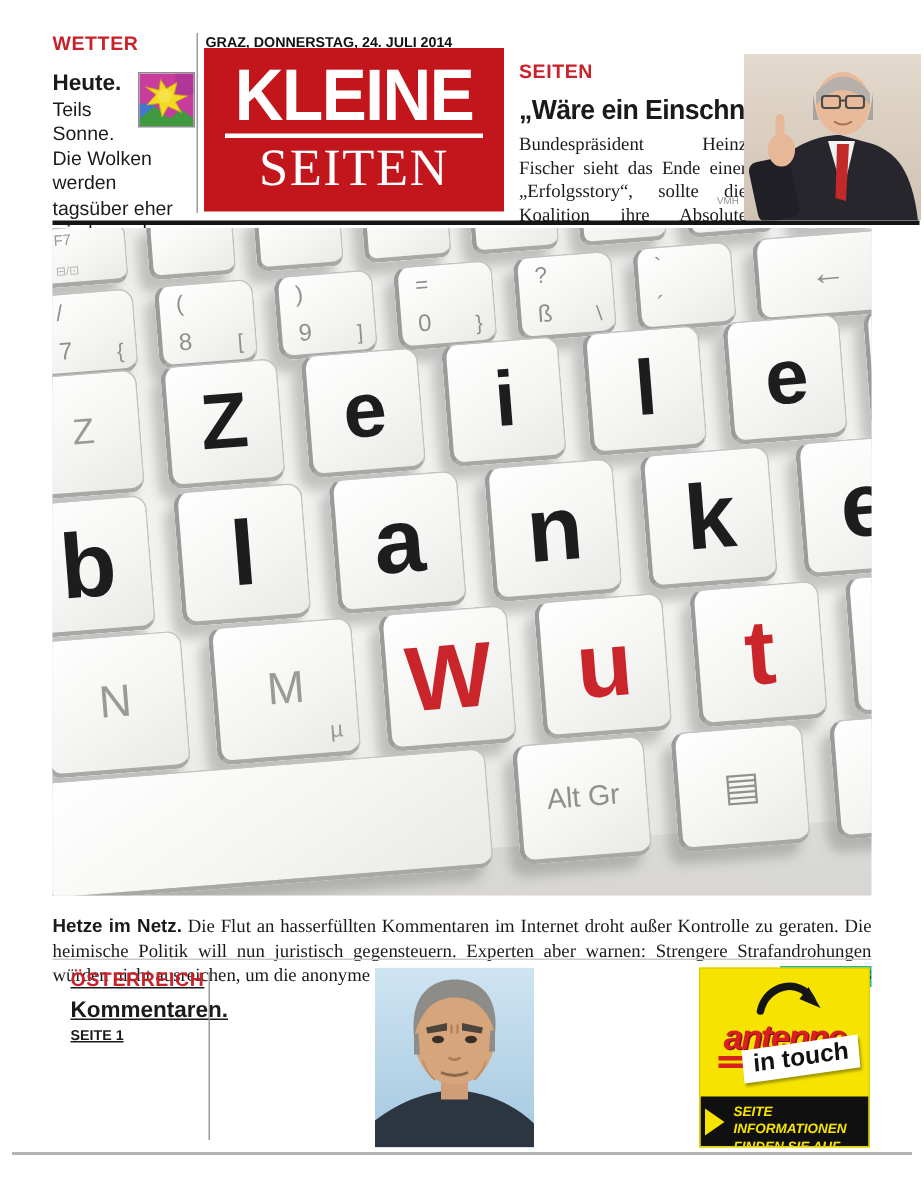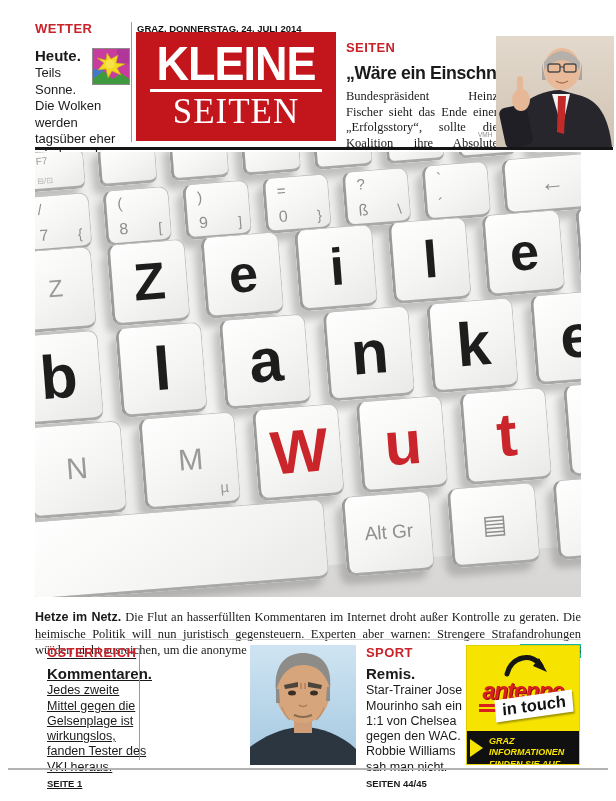--- a/index.html
+++ b/index.html
@@ -315,21 +315,20 @@
   <div class="caption">
     <span class="cap-lead">Hetze im Netz.</span>
     <span>Die Flut an hasserfüllten Kommentaren im Internet droht außer Kontrolle zu geraten. Die heimische Politik will nun juristisch gegensteuern. Experten aber warnen: Strengere Strafandrohungen würden nicht ausreichen, um die anonyme Flegelei abzustellen.</span>
     <span class="cap-ref">SEITEN 2/3</span>
   </div>
   <div class="cap-rule"></div>
 
   <div class="fcol col-oe">
     <div class="sec-label">ÖSTERREICH</div>
     <div class="f-lead">Kommentaren.</div>
-    <div class="f-body">Jedes zweite Mittel gegen die Gelsenplage ist wirkungslos, fanden Tester des VKI heraus.</div>
     <div class="f-ref">SEITE 1</div>
   </div>
   <div class="vdiv-foot"></div>
 
   <div class="f-photo">
     <svg width="106" height="120" viewBox="0 0 106 120">
       <defs>
         <linearGradient id="mbg" x1="0" y1="0" x2="0" y2="1">
           <stop offset="0" stop-color="#cfe4f2"></stop>
             <stop offset="1" stop-color="#a4c8e0"></stop>
@@ -348,39 +347,33 @@
       <ellipse cx="64" cy="48" rx="4" ry="2.5" fill="#3a2f26"></ellipse>
       <path d="M51,44 L51,38" stroke="#b08158" stroke-width="1.5"></path>
       <path d="M55,44 L55,38" stroke="#b08158" stroke-width="1.5"></path>
       <path d="M49,60 Q53,63 57,60" fill="none" stroke="#a97a52" stroke-width="1.5"></path>
       <path d="M44,70 Q53,74 62,70" fill="none" stroke="#8a6a4c" stroke-width="2"></path>
       <path d="M32,62 Q34,70 40,75" fill="none" stroke="#bf8e64" stroke-width="1.2"></path>
       <path d="M74,62 Q72,70 66,75" fill="none" stroke="#bf8e64" stroke-width="1.2"></path>
     </svg>
   </div>
 
-  <div class="fcol col-sp">
-    <div class="sec-label">SPORT</div>
-    <div class="f-lead">Remis.</div>
-    <div class="f-body">Star-Trainer Jose Mourinho sah ein 1:1 von Chelsea gegen den WAC. Robbie Williams sah man nicht.</div>
-    <div class="f-ref">SEITEN 44/45</div>
-  </div>
 
   <div class="ad">
     <span class="ad-arrow">
       <svg width="46" height="32" viewBox="0 0 46 32">
         <path d="M4,24 C8,6 30,2 38,16" fill="none" stroke="#151515" stroke-width="5" stroke-linecap="round"></path>
         <path d="M30,16 L44,22 L36,8 Z" fill="#151515"></path>
       </svg>
     </span>
     <div class="ad-brand">antenne</div>
     <div class="ad-ul1"></div>
     <div class="ad-ul2"></div>
     <div class="ad-tag">in touch</div>
     <div class="ad-bar">
       <span class="ad-chev"></span>
-      <div>GRAZ INFORMATIONEN</div>
+      <div>SEITE INFORMATIONEN</div>
       <div>FINDEN SIE AUF SEITE 21</div>
     </div>
   </div>
 
   <div class="foot-rule"></div>
 </div>
 
 </body></html>

